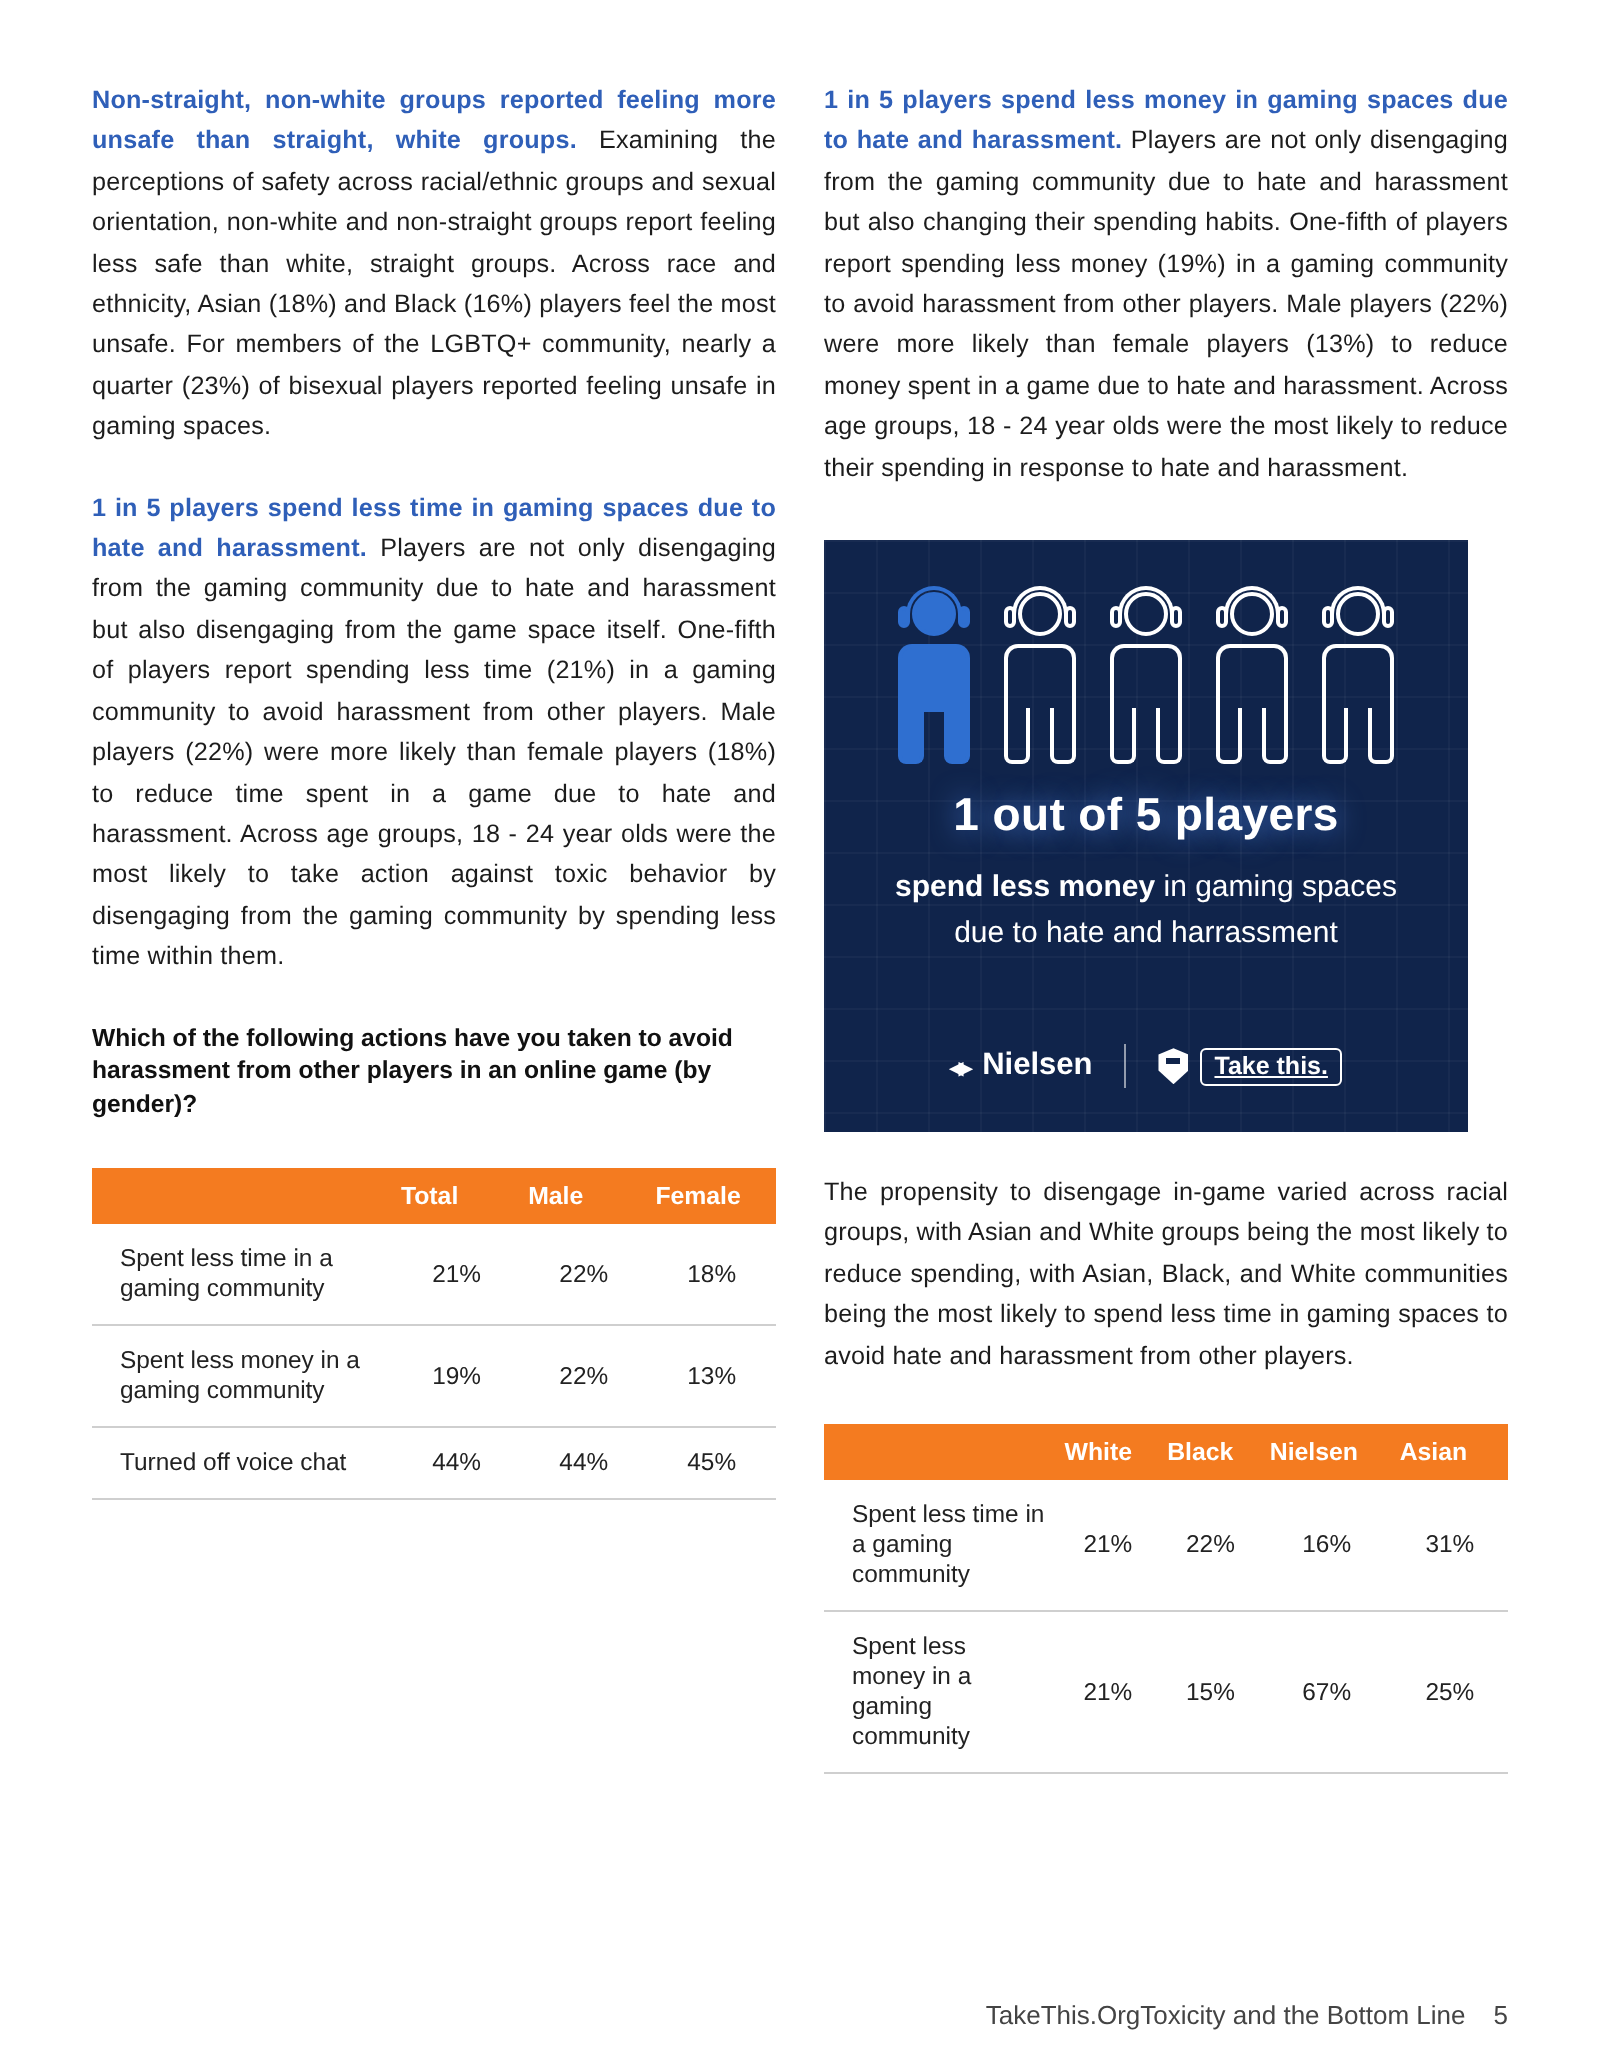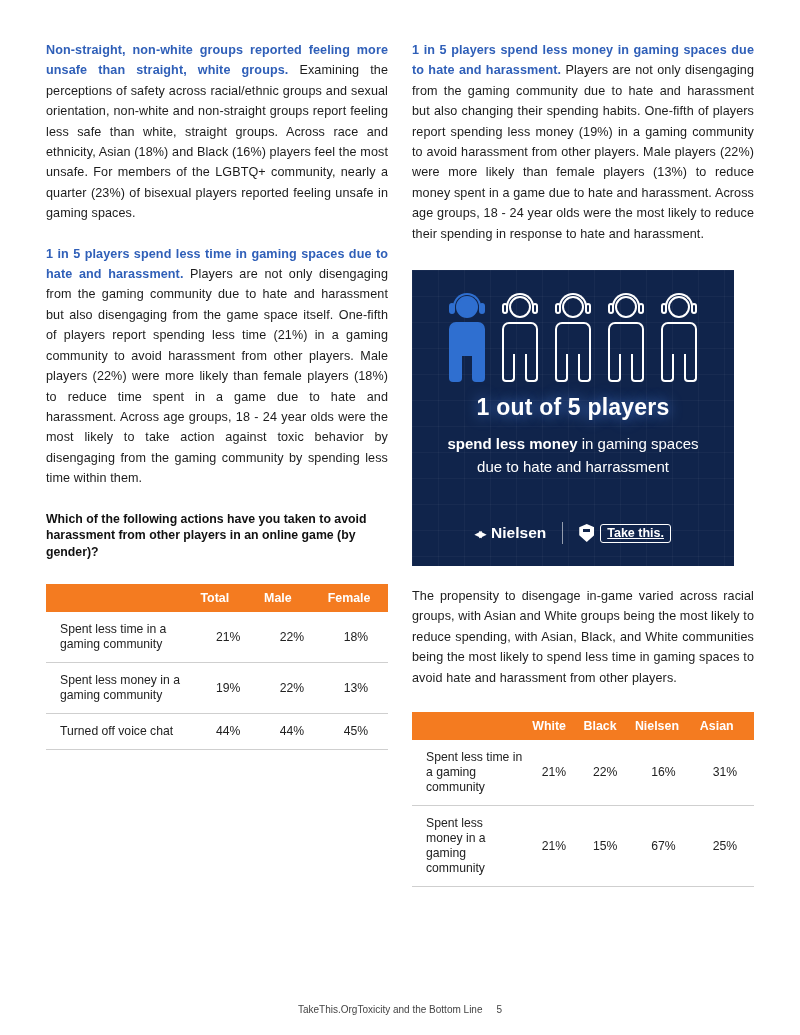--- a/index.html
+++ b/index.html
@@ -202,22 +202,22 @@
     border: 1.6px solid #ffffff; border-radius: 3px;
     padding: 1px 6px 2px; font-size: 12.5px; font-weight: bold; text-decoration: underline;
   }
 
   
   .footer {
     position: absolute;
     left: 46px; right: 46px;
     bottom: 20px;
     display: flex;
-    justify-content: center;
-    font-size: 10px;
+    justify-content: flex-end;
+    font-size: 13px;
     color: #444;
   }
   .footer .right { display: flex; gap: 14px; }
 </style>
 </head>
 <body>
 
 <div class="page">
 
   <div class="columns">

